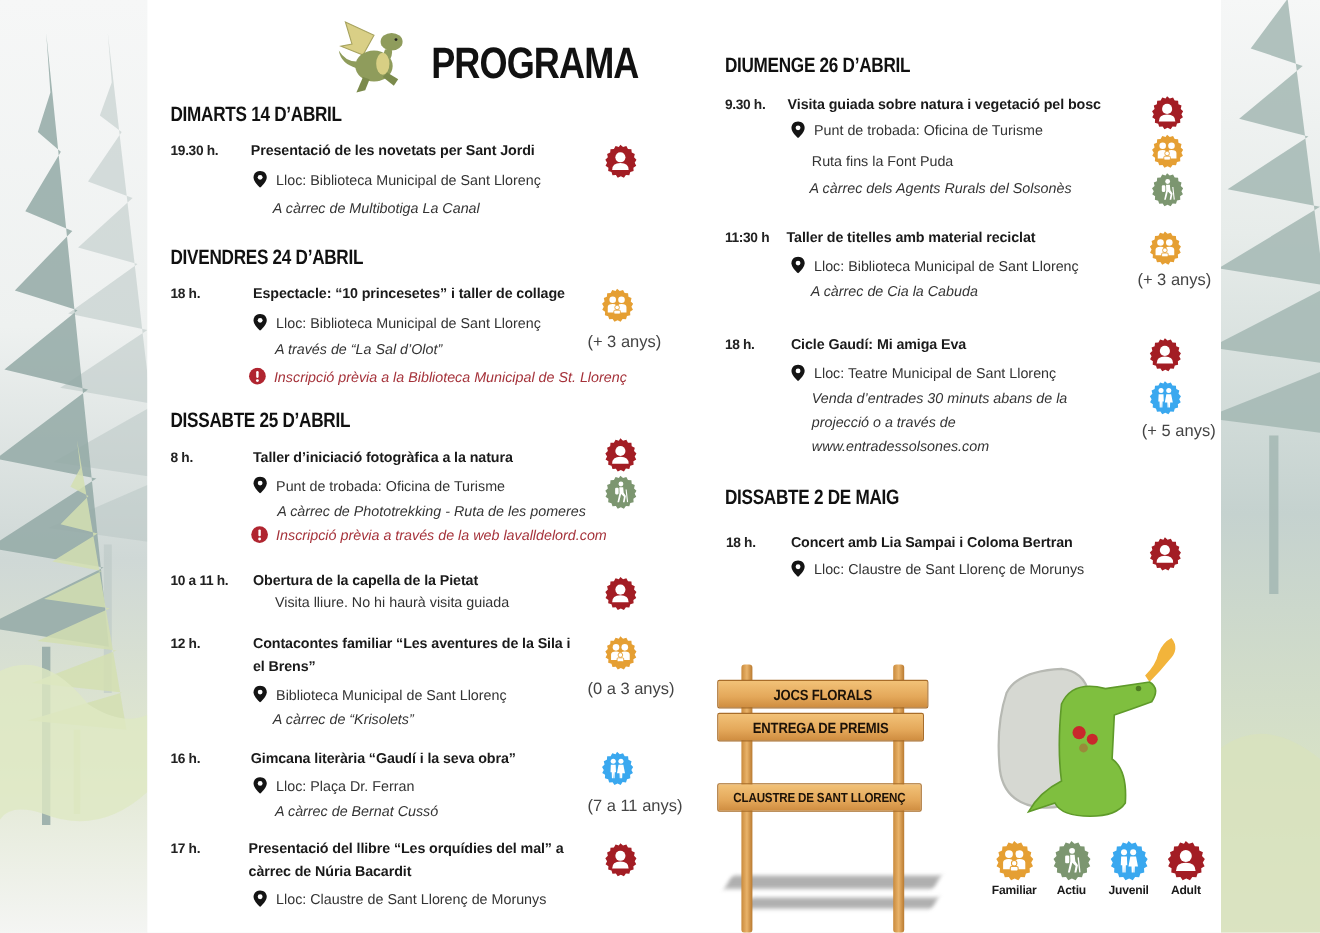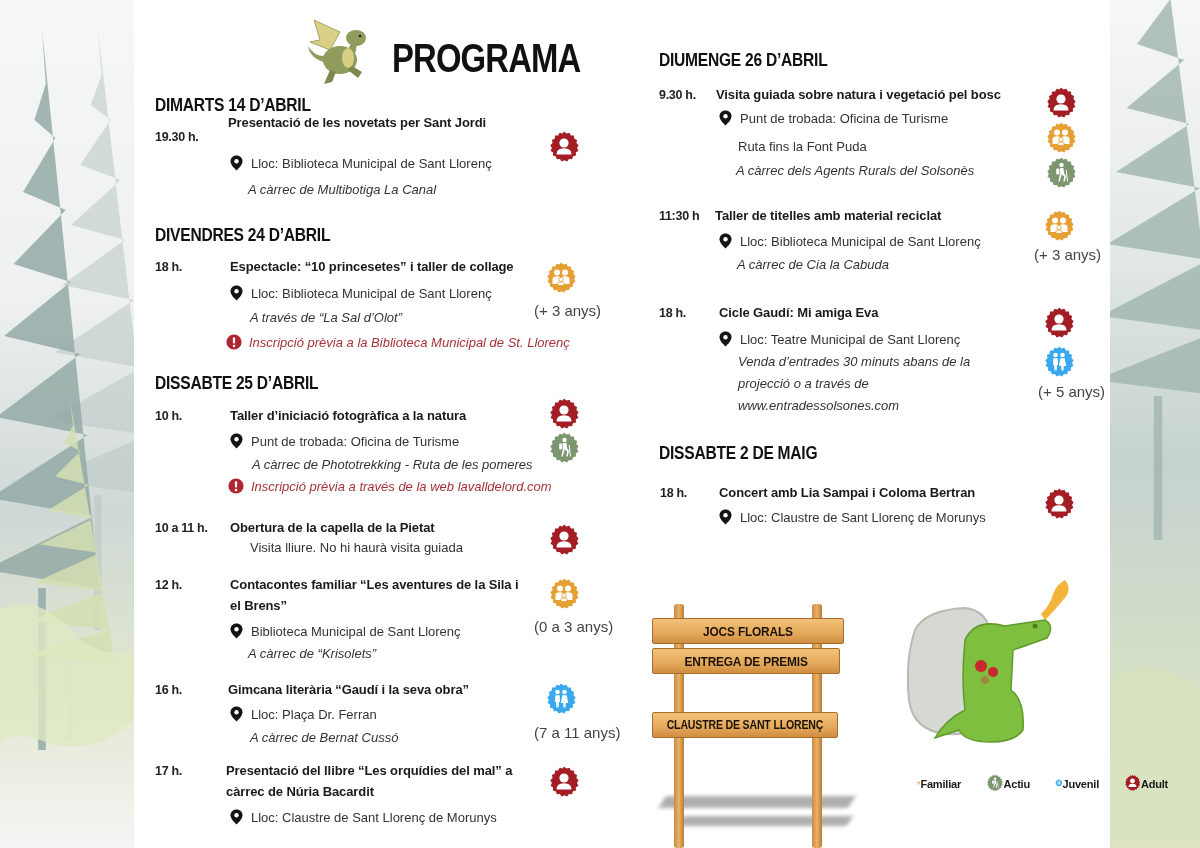--- a/index.html
+++ b/index.html
@@ -37,21 +37,21 @@
   .post { position: absolute; width: 10px; background: linear-gradient(90deg, #c98a3c, #e9b36a, #b97a30); border-radius: 3px; }
   .board { position: absolute; height: 26px; background: linear-gradient(#f2c278, #e4a85a 60%, #cf8d40); border: 1px solid #a86d2a; border-radius: 2px; display: flex; align-items: center; justify-content: center; font-weight: 700; font-size: 13.5px; color: #1c1208; white-space: nowrap; letter-spacing: -0.2px; }
   .board span { display: inline-block; transform: scaleX(0.88); }
   .shadow { position: absolute; background: rgba(110,110,110,0.55); filter: blur(2px); }
 
   
   .mascot { position: absolute; left: 895px; top: 570px; width: 185px; height: 190px; }
 
   
   .legend { position: absolute; left: 900px; top: 764px; display: flex; gap: 8px; }
-  .leg-item { width: 44px; display: flex; align-items: center; margin-left: 17px; }
+  .leg-item { width: 44px; display: flex; flex-direction: column; align-items: center; }
   .leg-item .lbadge { width: 38px; height: 38px; }
   .leg-item .llabel { font-size: 11px; font-weight: 700; color: #1a1a1a; margin-top: 2px; letter-spacing: -0.2px; }
 </style>
 </head>
 <body>
 
 <svg width="0" height="0" style="position:absolute">
   <defs>
     <path id="seal" d="M16 0.5 L18.4 2.6 L21.4 1.7 L22.9 4.4 L26 4.6 L26.3 7.7 L29.1 9 L28.4 12 L30.6 14.2 L29 16.9 L30.4 19.7 L27.8 21.4 L28 24.5 L25 25.3 L24.1 28.3 L21 28 L19.2 30.6 L16.4 29.2 L13.6 30.6 L11.9 28.1 L8.8 28.3 L7.9 25.4 L4.9 24.5 L5.1 21.4 L2.5 19.7 L3.9 16.9 L2.3 14.2 L4.6 12 L3.9 9 L6.7 7.7 L7 4.6 L10.1 4.4 L11.6 1.7 L14.6 2.6 Z"></path>
     <g id="g-adult">
@@ -125,21 +125,21 @@
   <ellipse cx="48" cy="46" rx="6" ry="10" fill="#d8cf84"></ellipse>
   <path d="M24 50 Q10 46 8 34 Q14 44 24 44 Z" fill="#8f9c5c"></path>
   <path d="M30 58 L24 72 L32 70 L36 60 Z" fill="#7b8a4c"></path>
   <path d="M48 58 L58 66 L62 60 L52 54 Z" fill="#7b8a4c"></path>
   <circle cx="60" cy="24" r="1.3" fill="#222"></circle>
 </svg>
 <div class="title">PROGRAMA</div>
 
 <div class="day-h" style="left:155px;top:94px">DIMARTS 14 D’ABRIL</div>
 <div class="ev-time" style="left:155px;top:130px">19.30 h.</div>
-<div class="ev-title" style="left:228px;top:112px;width:300px">Presentació de les novetats per Sant Jordi</div>
+<div class="ev-title" style="left:228px;top:126px;width:300px">Presentació de les novetats per Sant Jordi</div>
 <div class="ev-line" style="left:230px;top:155px">
     <svg class="pin" viewBox="0 0 13 16">
       <use href="#pin-g"></use>
     </svg>
     <span>Lloc: Biblioteca Municipal de Sant Llorenç</span>
   </div>
 <div class="ev-line italic" style="left:248px;top:182px">A càrrec de Multibotiga La Canal</div>
 <svg class="badge" style="left:548px;top:131px;color:#A31D24" viewBox="0 0 32 32">
     <use href="#seal" fill="#A31D24"></use>
     <use href="#g-adult"></use>
@@ -162,21 +162,21 @@
     <span>Inscripció prèvia a la Biblioteca Municipal de St. Llorenç</span>
   </div>
 <svg class="badge" style="left:545px;top:262px;color:#E59F33" viewBox="0 0 32 32">
     <use href="#seal" fill="#E59F33"></use>
     <use href="#g-familiar"></use>
   </svg>
 <div class="age" style="left:534px;top:302px">(+ 3 anys)</div>
 
 <div class="day-h" style="left:155px;top:372px">DISSABTE 25 D’ABRIL</div>
 
-<div class="ev-time" style="left:155px;top:409px">10 h.</div>
+<div class="ev-time" style="left:155px;top:409px">8 h.</div>
 <div class="ev-title" style="left:230px;top:405px;width:320px">Taller d’iniciació fotogràfica a la natura</div>
 <div class="ev-line" style="left:230px;top:433px">
     <svg class="pin" viewBox="0 0 13 16">
       <use href="#pin-g"></use>
     </svg>
     <span>Punt de trobada: Oficina de Turisme</span>
   </div>
 <div class="ev-line italic" style="left:252px;top:457px">A càrrec de Phototrekking - Ruta de les pomeres</div>
 <div class="ev-line alert" style="left:228px;top:478px">
     <svg class="alert-ic" viewBox="0 0 16 16">

